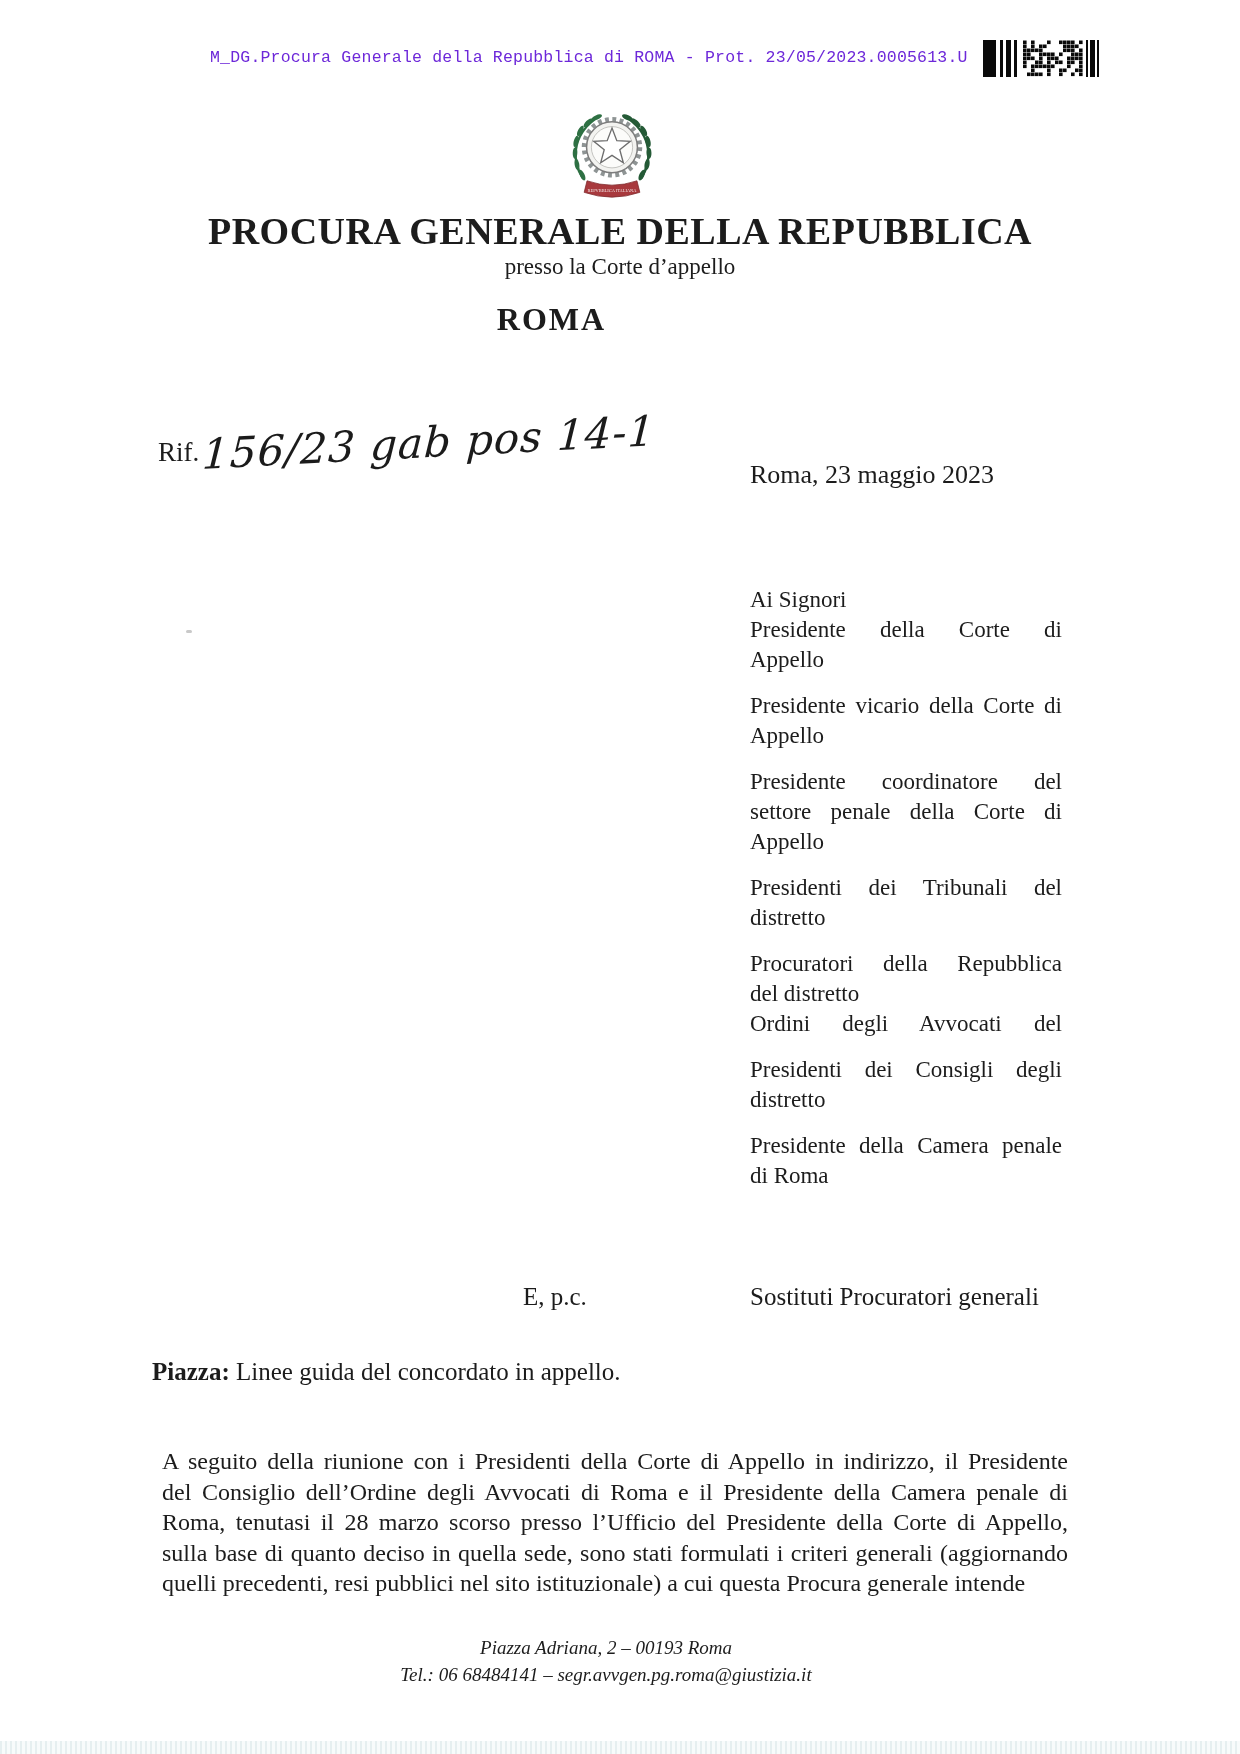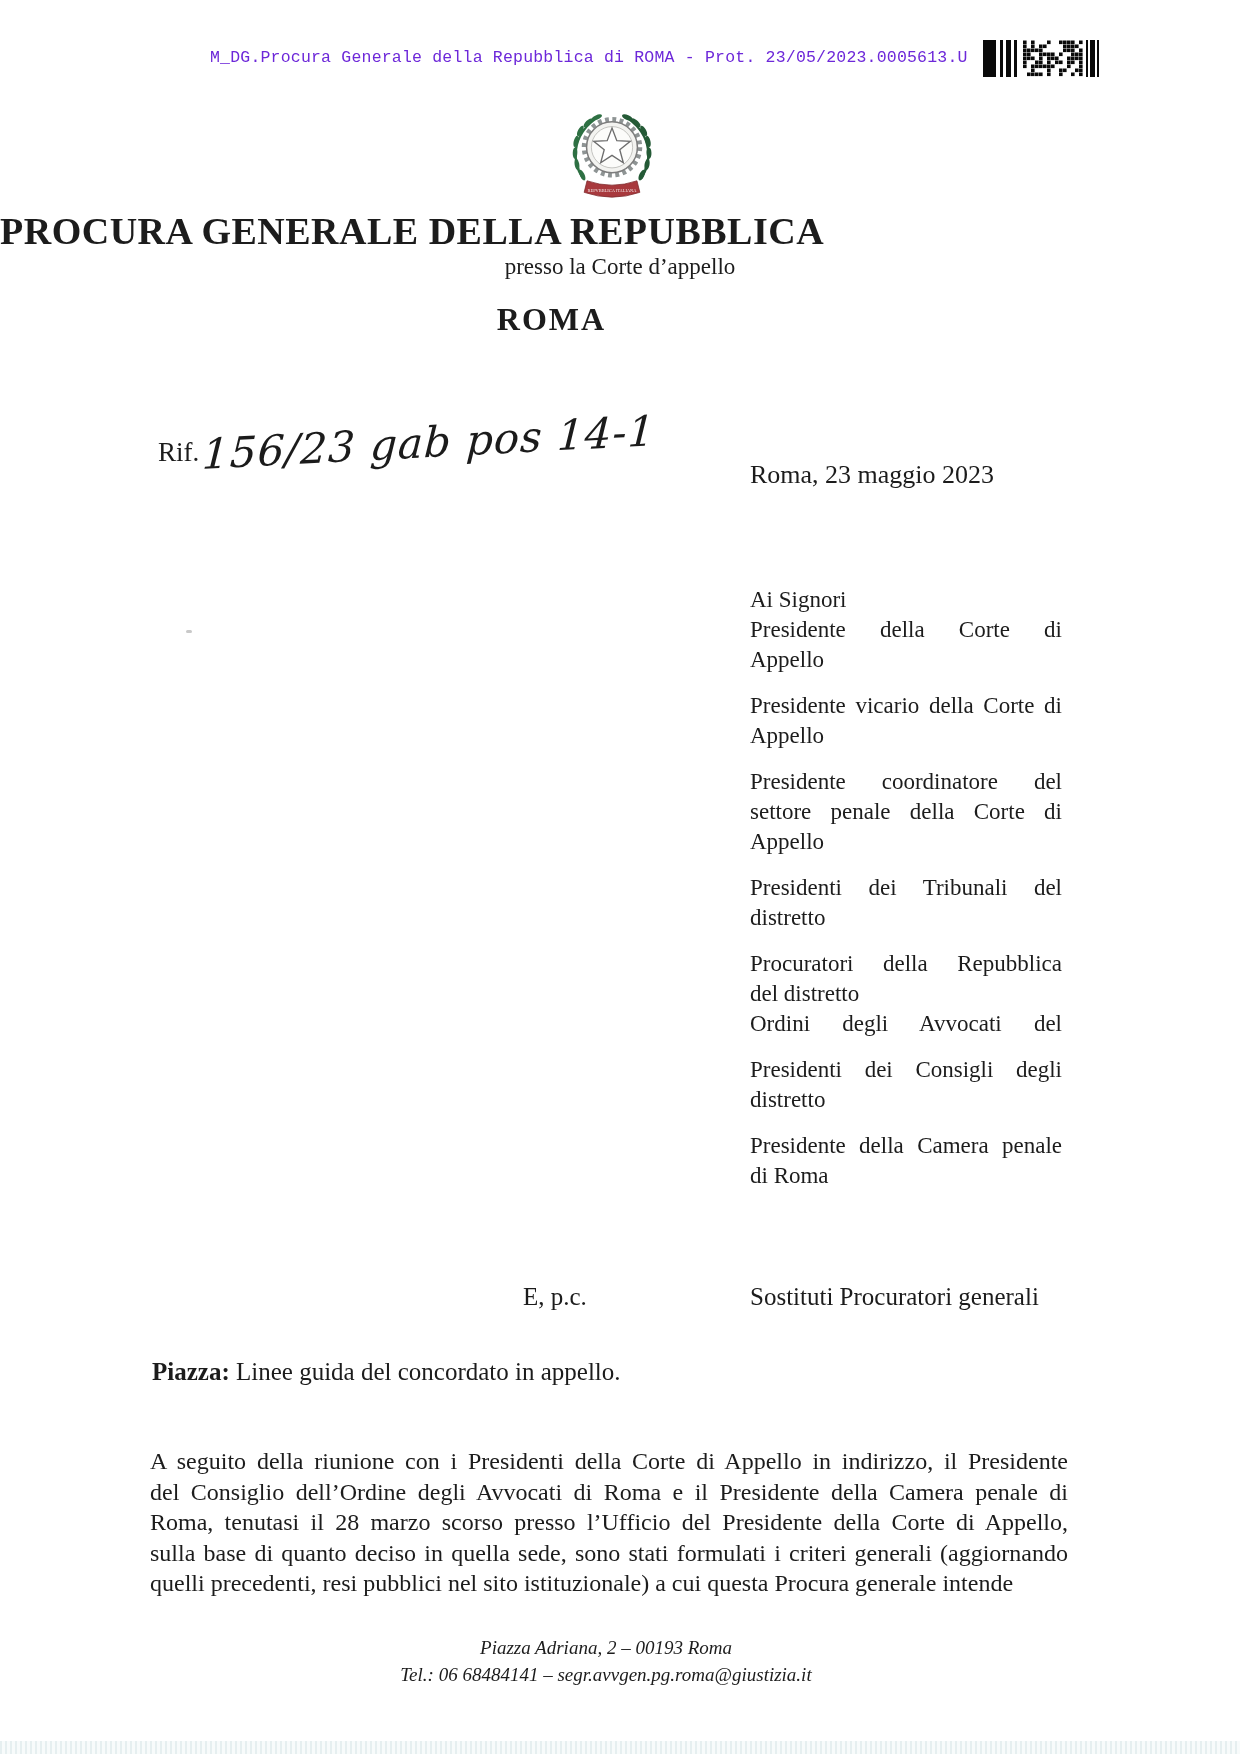--- a/index.html
+++ b/index.html
@@ -9,21 +9,21 @@
 
   .protocol{left:210px;top:48px;font-family:"Liberation Mono",monospace;font-size:16.5px;
             color:#6d28d9;letter-spacing:0.2px;white-space:nowrap;}
 
   .barcode{left:983px;top:40px;width:116px;height:37px;}
   .barcode svg{display:block;width:116px;height:37px;fill:#0a0a0a;}
 
   .emblem{left:564px;top:100px;width:96px;height:106px;}
   .emblem svg{display:block;width:100%;height:100%;}
 
-  .org-name{left:0;top:209px;width:1240px;font-size:38px;font-weight:bold;
+  .org-name{left:0;top:209px;width:1240px;text-align:center;font-size:38px;font-weight:bold;
             letter-spacing:0.5px;white-space:nowrap;}
   .org-sub{left:0;top:254px;width:1240px;text-align:center;font-size:23px;white-space:nowrap;}
   .org-city{left:0;top:301px;width:1103px;text-align:center;font-size:32px;font-weight:bold;
             letter-spacing:2px;white-space:nowrap;}
 
   .rif-row{left:158px;top:430px;height:80px;white-space:nowrap;}
   .rif-label{display:inline-block;font-size:27px;vertical-align:baseline;position:relative;top:-8px;}
   .handwriting{display:inline-block;font-family:"DejaVu Serif",serif;font-style:italic;
                font-size:42px;letter-spacing:1px;transform:rotate(-3deg) skewX(-6deg);
                transform-origin:left bottom;color:#1b1b1b;margin-left:2px;}
@@ -36,21 +36,21 @@
                   word-spacing:0.05em;}
   .recipients .gap{margin-top:16px;}
 
   .cc-label{left:523px;top:1283px;font-size:25px;white-space:nowrap;}
   .cc-value{left:750px;top:1283px;font-size:25px;white-space:nowrap;}
 
   .subject{left:152px;top:1358px;font-size:25px;white-space:nowrap;}
   .subject b{font-weight:bold;}
 
   .body-par{left:150px;top:1446px;width:918px;font-size:24px;line-height:30.5px;}
-  .body-par .line{text-align:justify;text-align-last:justify;white-space:nowrap;}
+  .body-par .line{text-align:justify;text-align-last:justify;white-space:nowrap;margin-left:12px;}
   .body-par .line:last-child{text-align-last:left;}
 
   .footer{left:-14px;top:1634px;width:1240px;text-align:center;font-style:italic;
           font-size:19px;line-height:27px;}
 
   .bottom-strip{left:0;bottom:0;width:1240px;height:13px;
     background:repeating-linear-gradient(90deg,#e6eff0 0 2px,#f8fbfb 2px 5px);}
 
   .artifact-dot{left:186px;top:630px;width:6px;height:3px;background:#c9c9c9;border-radius:2px;}
 </style>

